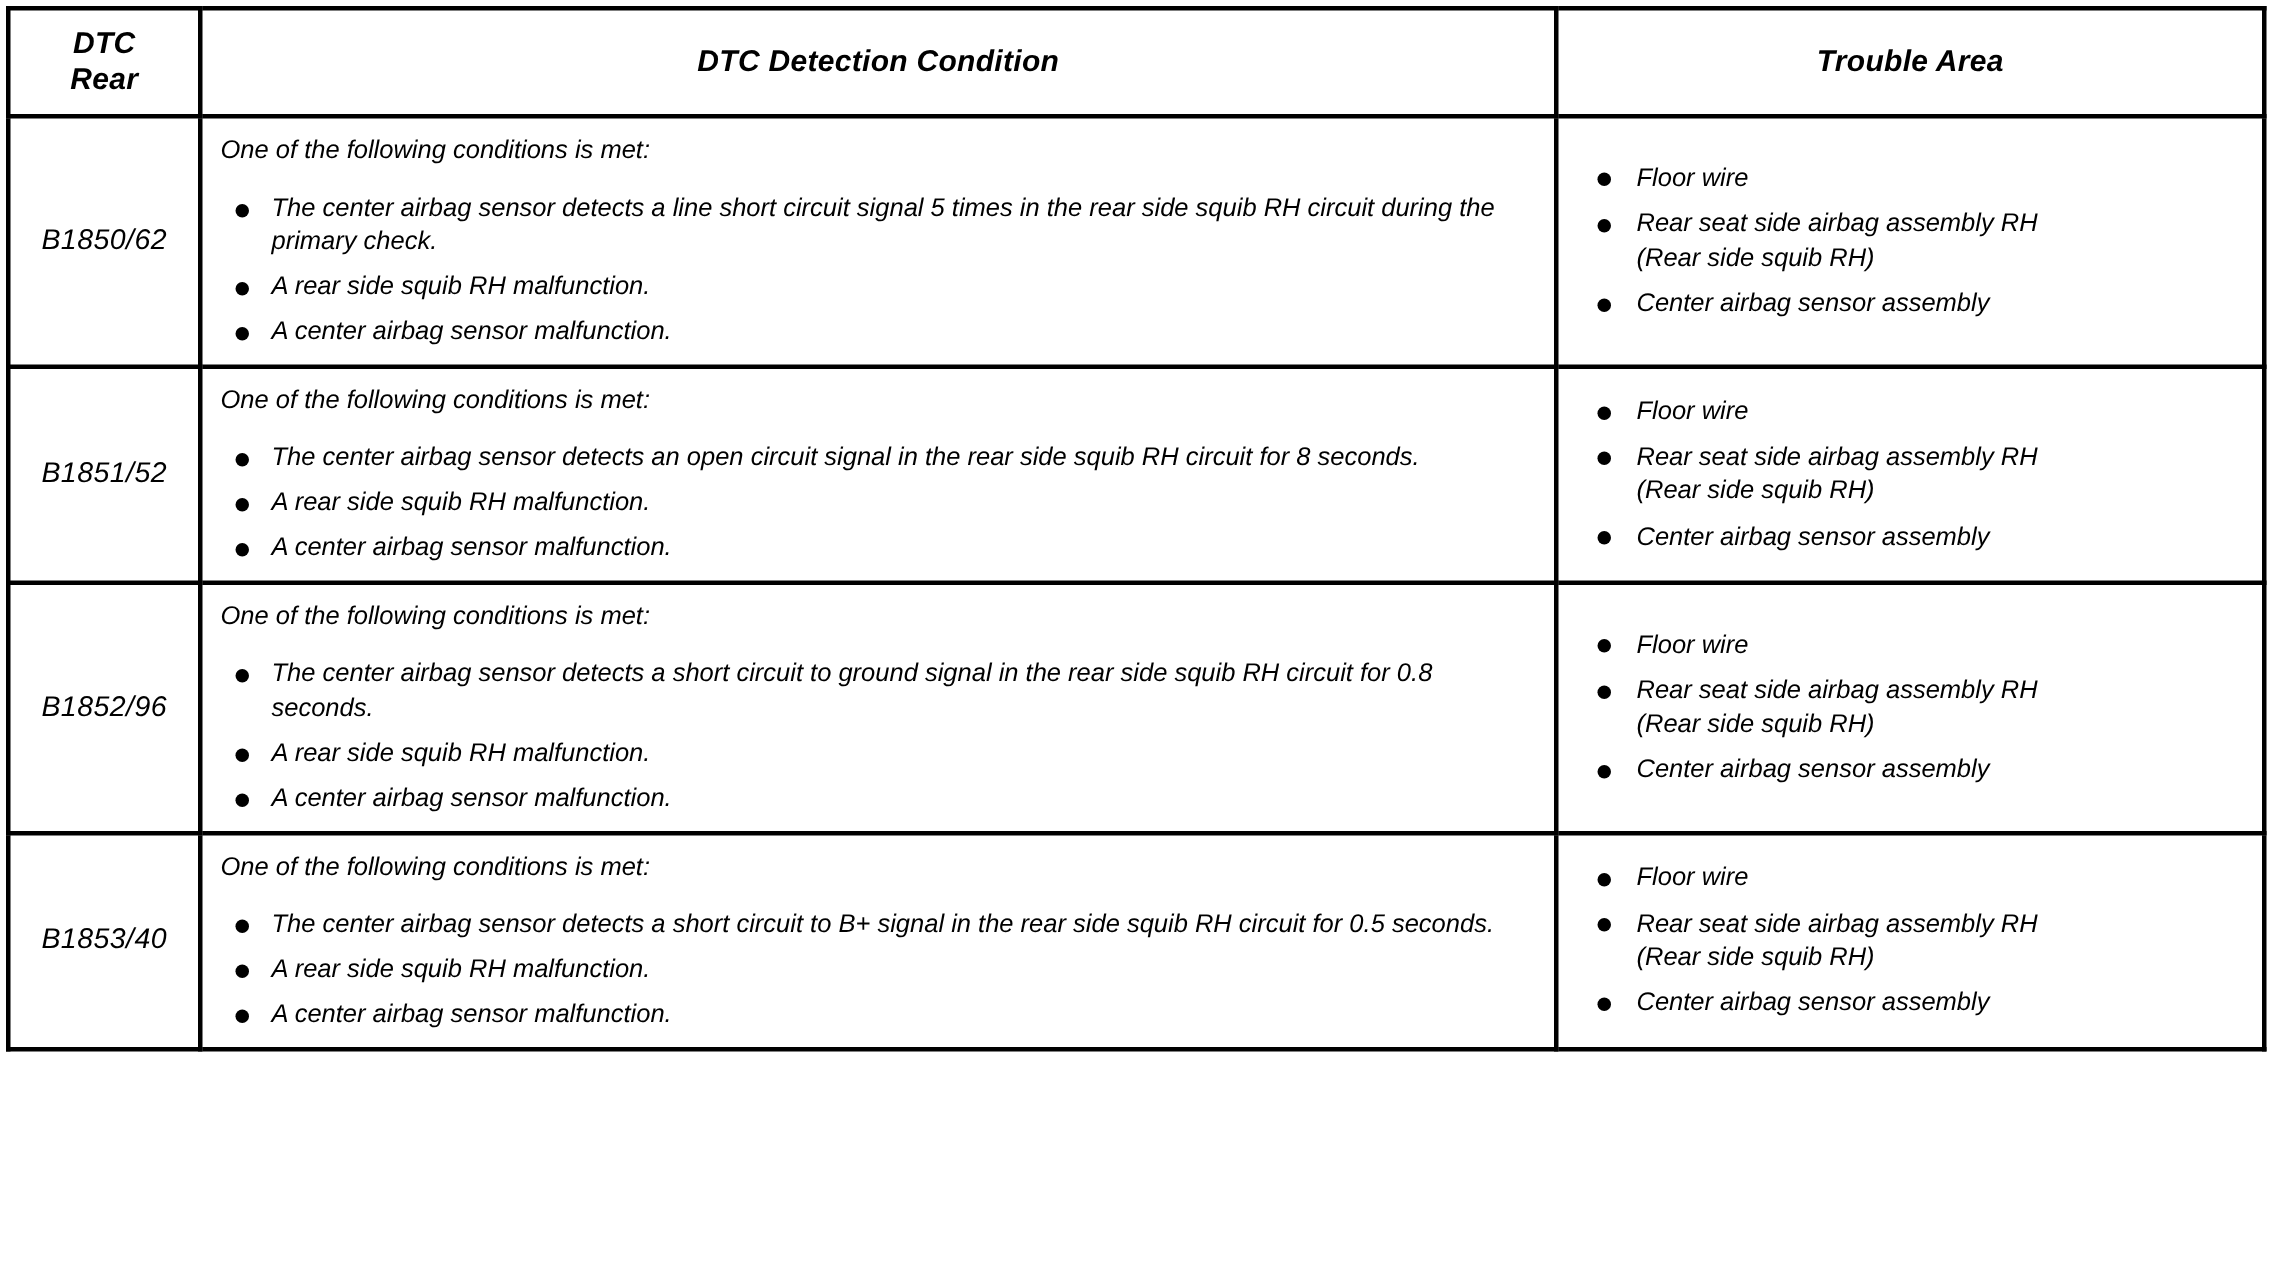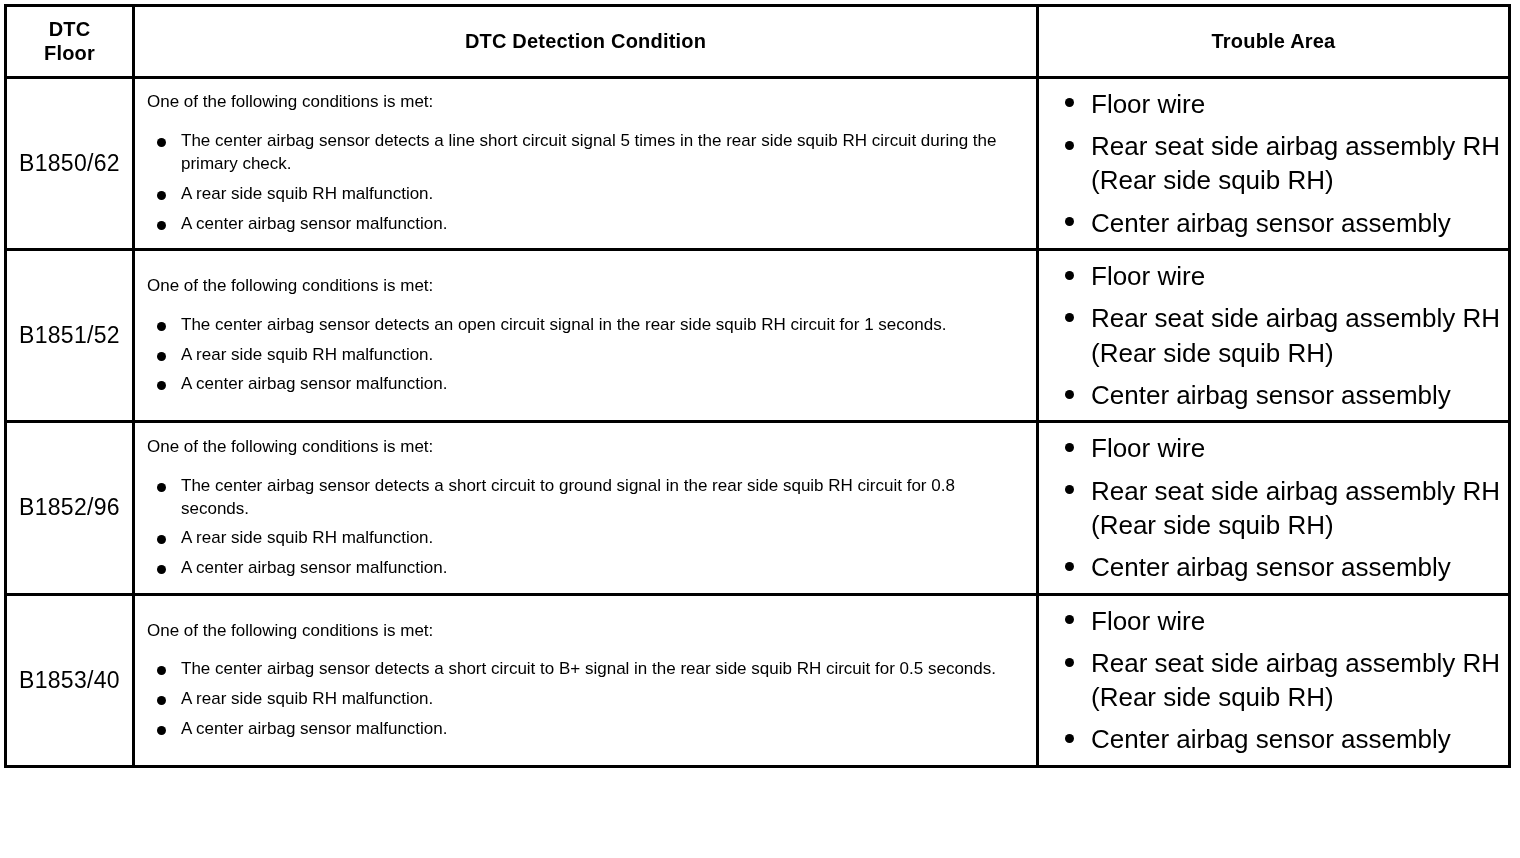--- a/index.html
+++ b/index.html
@@ -14,20 +14,21 @@
     color: #000000;
     overflow: hidden;
   }
 
   #dtc-table {
     width: 1504px;
     margin: 4px 0 0 4px;
     border-collapse: collapse;
     table-layout: fixed;
     background: #ffffff;
+    font-style: italic;
   }
 
   #dtc-table col.col-code      { width: 128px; }
   #dtc-table col.col-condition { width: 904px; }
   #dtc-table col.col-trouble   { width: 472px; }
 
   #dtc-table th,
   #dtc-table td {
     border: 3px solid #000000;
     vertical-align: middle;
@@ -43,21 +44,21 @@
     padding: 10px 6px;
     height: 62px;
     box-sizing: border-box;
     letter-spacing: 0.2px;
   }
   .hdr-cell .hdr-line { display: block; }
 
   
   .code-cell {
     text-align: center;
-    font-size: 23px;
+    font-size: 19px;
     font-weight: normal;
     padding: 1px 2px;
     letter-spacing: 0.3px;
   }
 
   
   .cond-cell {
     padding: 10px 10px 10px 12px;
     font-size: 17px;
     line-height: 1.34;
@@ -85,21 +86,21 @@
     height: 9px;
     background: #000000;
     border-radius: 50%;
     display: block;
   }
   .cond-list li .txt { display: block; }
 
   
   .trouble-cell {
     padding: 8px 8px 8px 14px;
-    font-size: 26px;
+    font-size: 17px;
     line-height: 1.32;
   }
   .trouble-list {
     list-style: none;
     margin: 0;
     padding: 0;
   }
   .trouble-list li {
     position: relative;
     padding-left: 38px;
@@ -125,21 +126,21 @@
 <table id="dtc-table">
   <colgroup>
     <col class="col-code">
     <col class="col-condition">
     <col class="col-trouble">
   </colgroup>
   <thead>
     <tr>
       <th class="hdr-cell">
         <span class="hdr-line">DTC</span>
-        <span class="hdr-line">Floor</span>
+        <span class="hdr-line">Rear</span>
       </th>
       <th class="hdr-cell">DTC Detection Condition</th>
       <th class="hdr-cell">Trouble Area</th>
     </tr>
   </thead>
   <tbody id="table-body">
       <tr>
         <td class="code-cell">B1850/62</td>
         <td class="cond-cell">
           <p class="cond-intro">One of the following conditions is met:</p>
@@ -176,21 +177,21 @@
           </ul>
         </td>
       </tr>
       <tr>
         <td class="code-cell">B1851/52</td>
         <td class="cond-cell">
           <p class="cond-intro">One of the following conditions is met:</p>
           <ul class="cond-list">
             <li>
               <span class="bullet"></span>
-              <span class="txt">The center airbag sensor detects an open circuit signal in the rear side squib RH circuit for 1 seconds.</span>
+              <span class="txt">The center airbag sensor detects an open circuit signal in the rear side squib RH circuit for 8 seconds.</span>
             </li>
             <li>
               <span class="bullet"></span>
               <span class="txt">A rear side squib RH malfunction.</span>
             </li>
             <li>
               <span class="bullet"></span>
               <span class="txt">A center airbag sensor malfunction.</span>
             </li>
           </ul>

